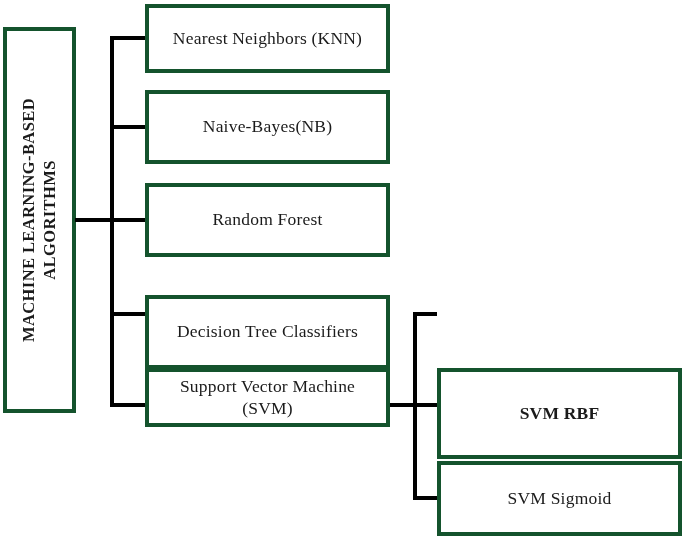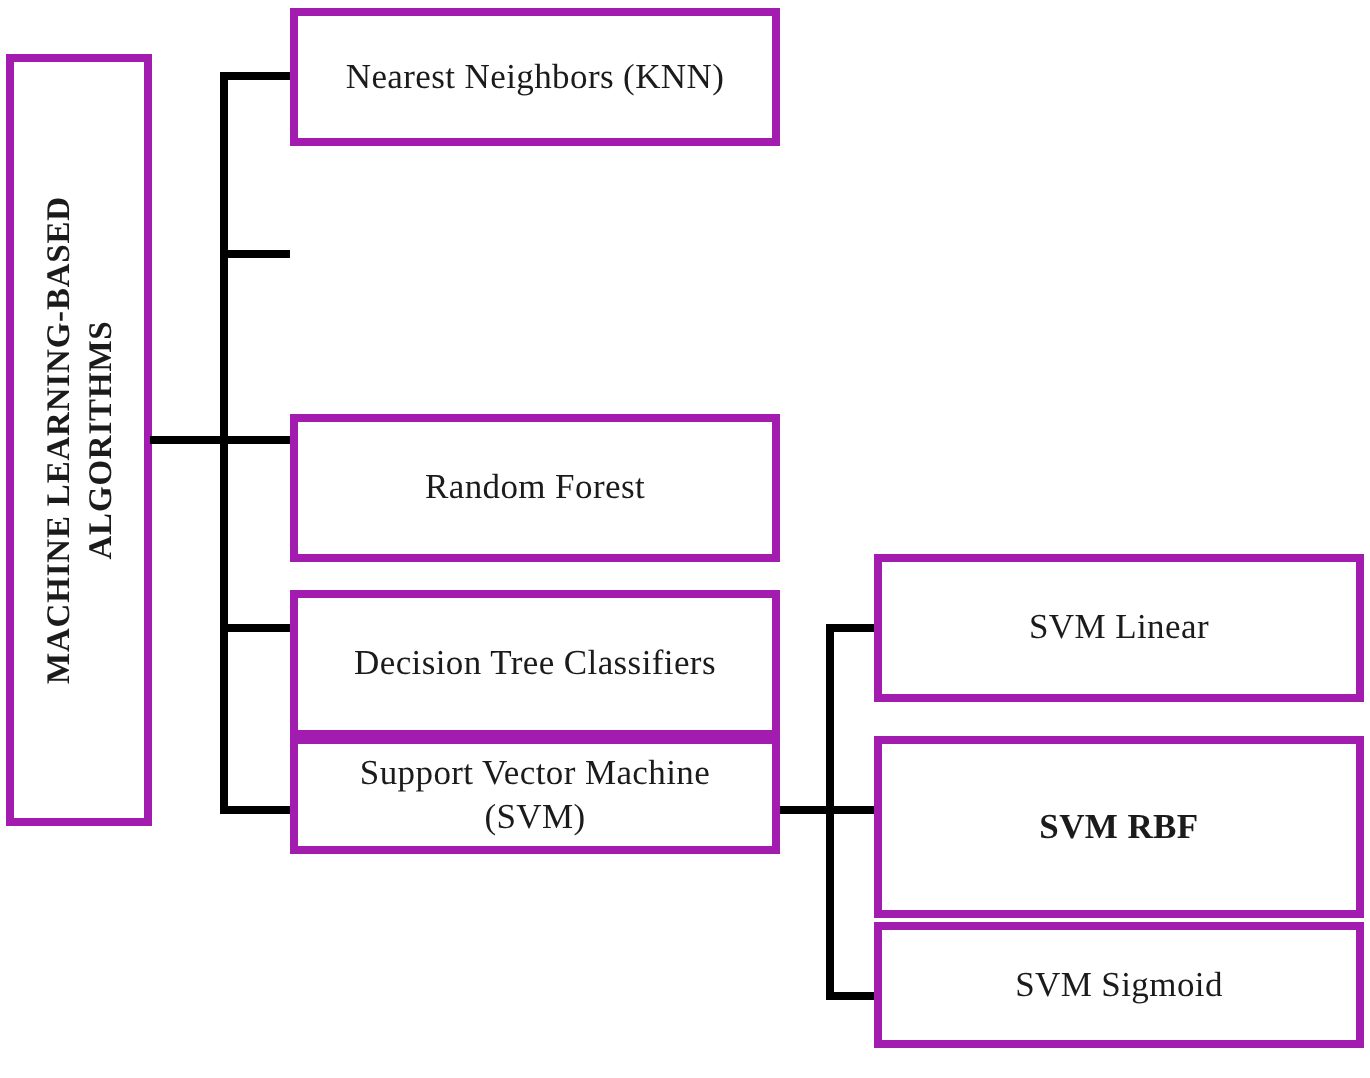--- a/index.html
+++ b/index.html
@@ -12,21 +12,21 @@
     width: 685px;
     height: 539px;
     background: #ffffff;
     font-family: "Liberation Serif", "DejaVu Serif", serif;
     color: #1b1b1b;
     overflow: hidden;
   }
   .node {
     position: absolute;
     box-sizing: border-box;
-    border: 4px solid #a21caf;
+    border: 4px solid #14532d;
     background: #ffffff;
     display: flex;
     align-items: center;
     justify-content: center;
     text-align: center;
   }
   .node .label {
     font-size: 17.5px;
     line-height: 1.25;
     letter-spacing: 0.2px;
@@ -81,33 +81,33 @@
 
   <div class="connector" style="left:388px; top:403px; width:27px; height:4px;"></div>
   <div class="connector" style="left:413px; top:312px; width:4px;  height:188px;"></div>
   <div class="connector" style="left:415px; top:312px; width:22px; height:4px;"></div>
   <div class="connector" style="left:415px; top:403px; width:22px; height:4px;"></div>
   <div class="connector" style="left:415px; top:496px; width:22px; height:4px;"></div>
 
   <div class="node mid-col" style="top:4px; height:69px;">
     <span class="label">Nearest Neighbors (KNN)</span>
   </div>
-  <div class="node mid-col" style="top:183px; height:74px;margin-top:24px;">
+  <div class="node mid-col" style="top:90px; height:74px;">
+    <span class="label">Naive-Bayes(NB)</span>
+  </div>
+  <div class="node mid-col" style="top:183px; height:74px;">
     <span class="label">Random Forest</span>
   </div>
   <div class="node mid-col" style="top:277px; height:74px;margin-top:18px;">
     <span class="label">Decision Tree Classifiers</span>
   </div>
   <div class="node mid-col" style="top:368px; height:59px;">
     <span class="label wrap-200">Support Vector Machine (SVM)</span>
   </div>
 
-  <div class="node right-col" style="top:277px; height:74px;">
-    <span class="label">SVM Linear</span>
-  </div>
   <div class="node right-col" style="top:368px; height:91px;font-weight:bold;">
     <span class="label">SVM RBF</span>
   </div>
-  <div class="node right-col" style="top:461px; height:63px;">
+  <div class="node right-col" style="top:461px; height:75px;">
     <span class="label">SVM Sigmoid</span>
   </div>
 
 </div>
 
 </body></html>

